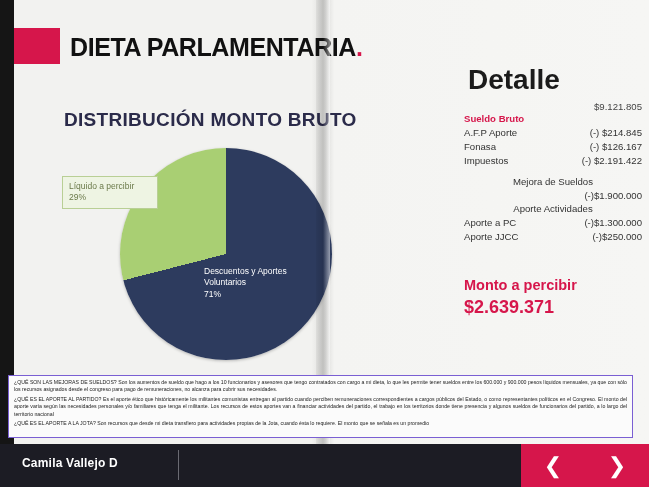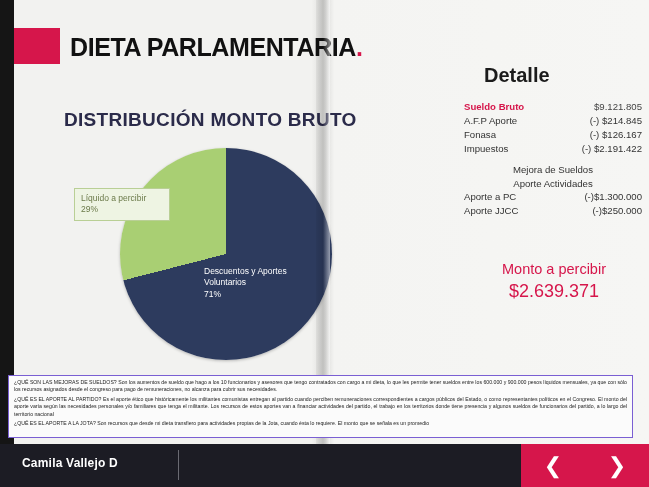--- a/index.html
+++ b/index.html
@@ -39,49 +39,48 @@
       #2d3b5e 0deg 255.6deg,
       #a9cf73 255.6deg 360deg);
     box-shadow:0 1px 3px rgba(0,0,0,.25);
   }
   .pie-label{
     position:absolute;
     font-size:8.5px;line-height:1.35;color:#fff;
     padding:4px 6px;
   }
   .pie-label.green{
-    left:-58px;top:40px;
+    left:-58px;top:28px;
     background:#eef4e3;color:#6b7a4a;border:1px solid #b9cf95;
     width:82px;
-    margin-left:12px;
   }
   .pie-label.blue{
     left:78px;top:114px;
     background:transparent;color:#fff;width:92px;
   }
   
   .detalle-h{
-    position:absolute;left:484px;top:64px;
-    font-size:20px;font-weight:bold;color:#1b1b1b;
+    position:absolute;left:468px;top:64px;
+    font-size:28px;font-weight:bold;color:#1b1b1b;
   }
   .rows{
     position:absolute;left:464px;top:100px;width:178px;
     font-size:9.6px;color:#333;
   }
   .row{display:flex;justify-content:space-between;line-height:1.45;}
   .row .lbl{white-space:nowrap;}
   .row .val{white-space:nowrap;padding-left:6px;}
-  .row.accent .lbl{color:#d6164b;font-weight:bold;}
+  .row.accent .lbl{color:#d6164b;font-weight:bold;margin-top:12px;}
   .row.accent .val{color:#444;}
   .row.single{display:block;text-align:right;}
   .row.leftonly{display:block;text-align:center;}
   .gap{height:7px;}
   .monto{
-    position:absolute;left:464px;top:260px;width:180px;text-align:center;
-    color:#d6164b;font-weight:normal;
+    position:absolute;left:464px;top:276px;width:180px;
+    color:#d6164b;font-weight:bold;
   }
   .monto .m1{font-size:14.5px;line-height:1.3;}
   .monto .m2{font-size:18px;line-height:1.35;}
   
   .notes{
     position:absolute;left:8px;top:375px;width:625px;height:63px;
     border:1px solid #7a5fd3;background:#fbfbfb;
     padding:3px 5px;box-sizing:border-box;
     font-size:5.2px;line-height:1.42;color:#222;text-align:justify;
   }
@@ -164,20 +163,23 @@
     <div class="row">
       <span class="lbl">Impuestos</span>
       <span class="val">(-) $2.191.422</span>
     </div>
 
     <div class="gap"></div>
 
     <div class="row leftonly">
       <span class="lbl">Mejora de Sueldos</span>
     </div>
+    <div class="row single">
+      <span class="val">(-)$1.900.000</span>
+    </div>
     <div class="row leftonly">
       <span class="lbl">Aporte Actividades</span>
     </div>
     <div class="row">
       <span class="lbl">Aporte a PC</span>
       <span class="val">(-)$1.300.000</span>
     </div>
     <div class="row">
       <span class="lbl">Aporte JJCC</span>
       <span class="val">(-)$250.000</span>

